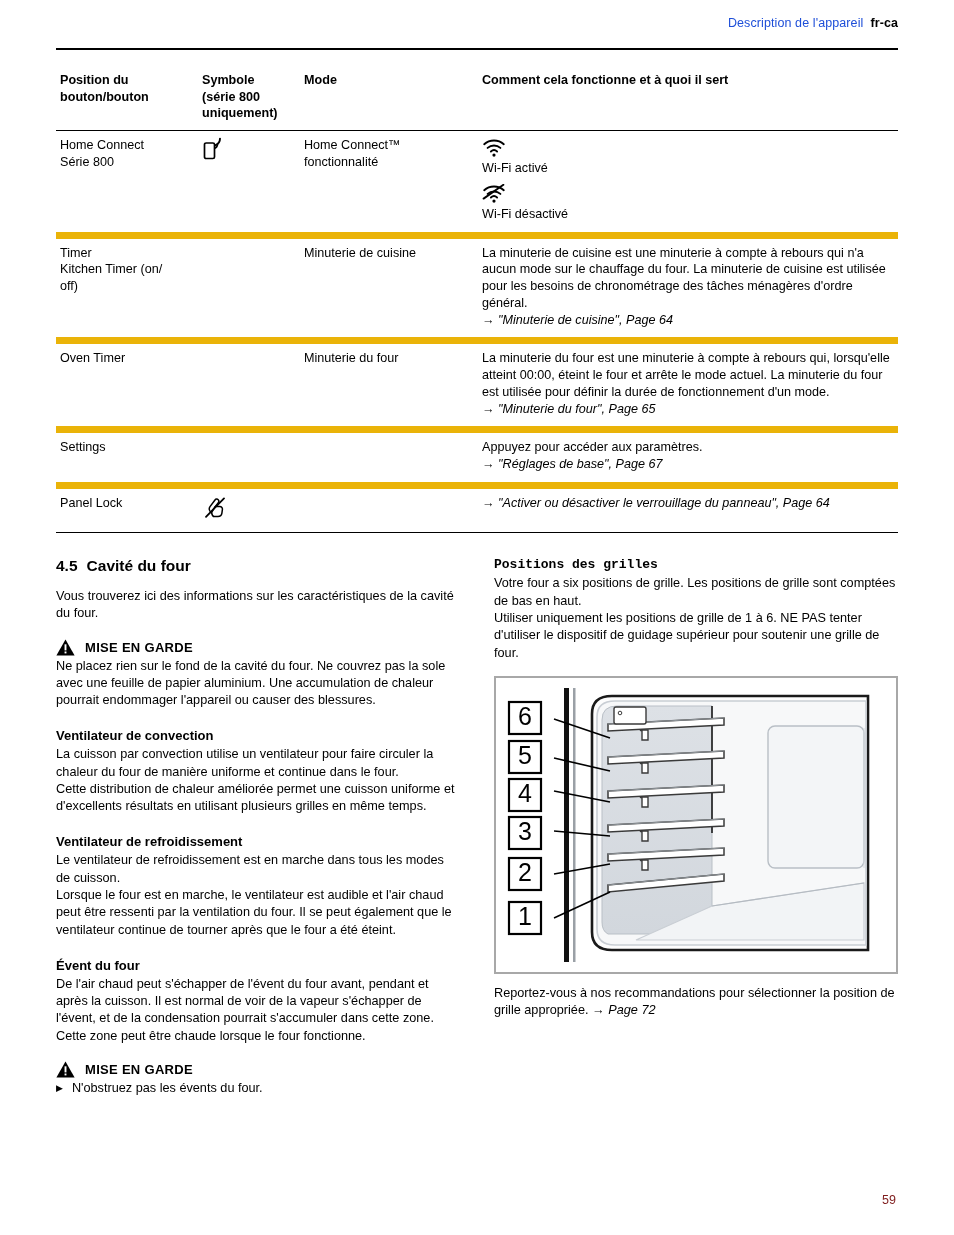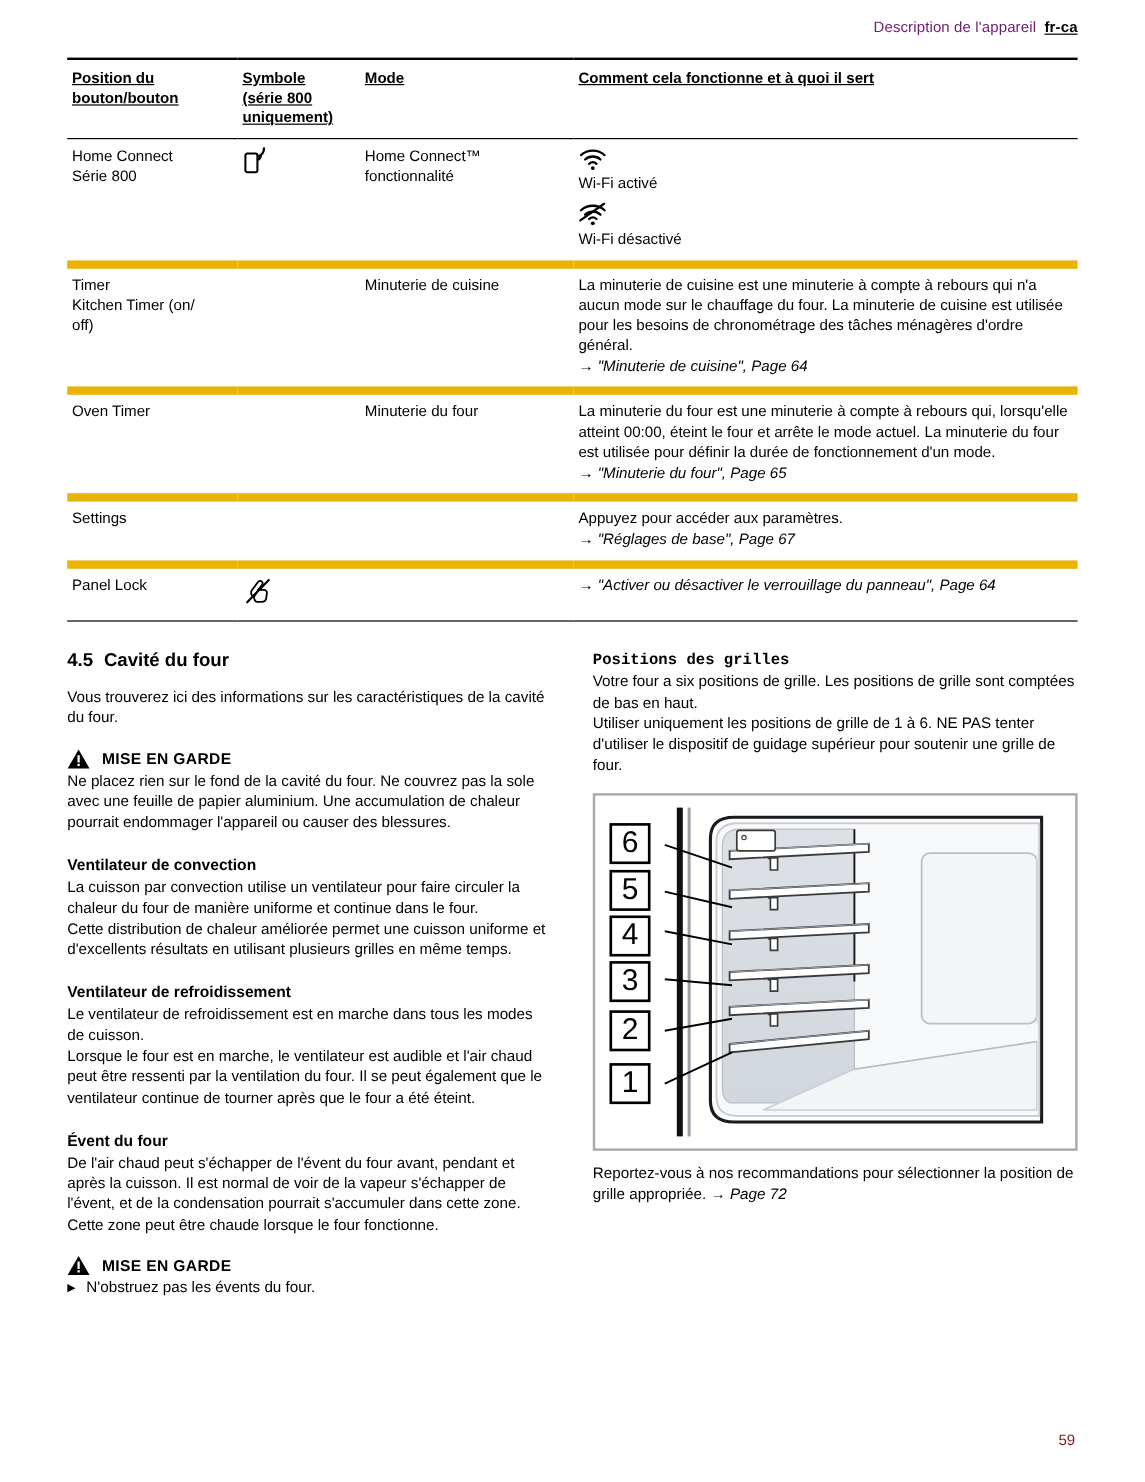--- a/index.html
+++ b/index.html
@@ -17,22 +17,22 @@
   
   .page-header {
     position: absolute;
     top: 16px;
     right: 56px;
     font-size: 12.5px;
     color: #333;
     letter-spacing: .1px;
     white-space: nowrap;
   }
-  .page-header .hdr-title { color:#701a75; }
-  .page-header .hdr-lang { font-weight: bold; color:#000; margin-left: 7px; text-decoration: underline; }
+  .page-header .hdr-title { color:#1d4ed8; }
+  .page-header .hdr-lang { font-weight: bold; color:#000; margin-left: 7px; }
 
   
   .page-number {
     position: absolute;
     bottom: 28px;
     right: 58px;
     font-size: 12.5px;
     color: #7f1d1d;
   }
 
@@ -54,23 +54,22 @@
   table.mode-table th,
   table.mode-table td {
     text-align: left;
     vertical-align: top;
     padding: 6px 8px 9px 4px;
   }
   table.mode-table thead th {
     font-weight: bold;
     border-top: 2.2px solid #000;
     border-bottom: 1px solid #000;
-    padding-top: 7px;
+    padding-top: 22px;
     padding-bottom: 8px;
-    text-decoration: underline;
   }
   table.mode-table tbody td {
     border-bottom: 7px solid #eab308;
   }
   table.mode-table tbody tr:last-child td {
     border-bottom: 1.4px solid #000;
   }
   .col-pos   { width: 142px; }
   .col-sym   { width: 102px; }
   .col-mode  { width: 178px; }

